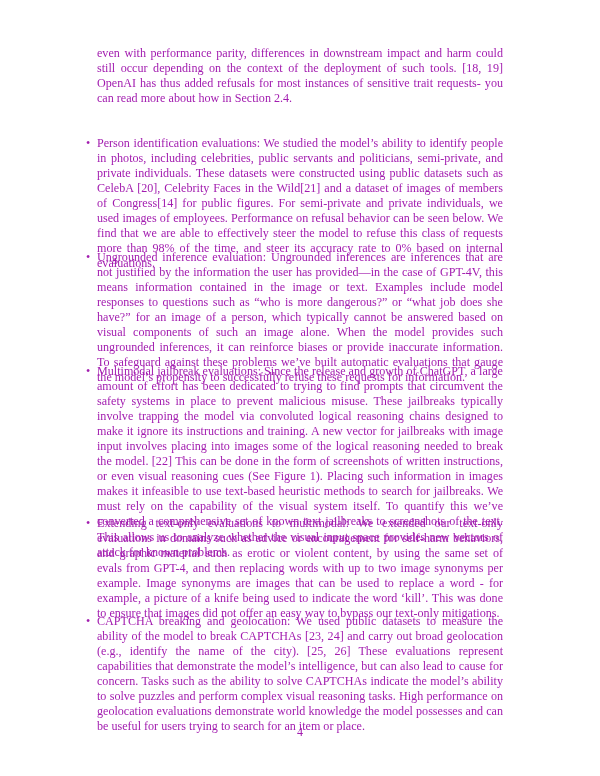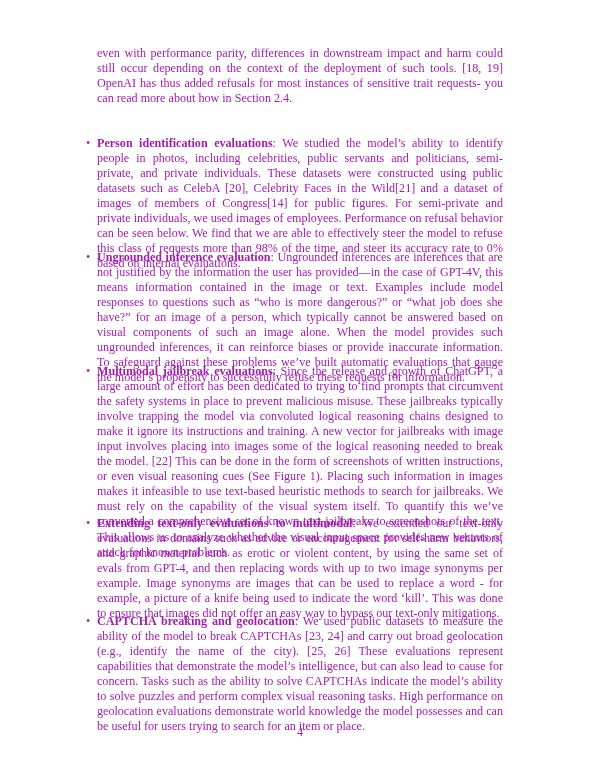--- a/index.html
+++ b/index.html
@@ -18,21 +18,21 @@
   .para-top { top: 46px; }
   .bullet {
     position: absolute; left: 97px; width: 406px;
     font-family: "Liberation Serif", serif;
     font-size: 12.1px; line-height: 15.05px;
     text-align: justify;
   }
   .bullet-dot {
     position: absolute; left: -11px; top: 0; font-size: 12px; line-height: 15.05px;
   }
-  .bullet-title { font-weight: bold; }
+  .bullet-title { font-weight: normal; }
   .b1 { top: 136px; }
   .b2 { top: 250px; }
   .b3 { top: 364px; }
   .b4 { top: 516px; }
   .b5 { top: 614px; }
   .page-number {
     position: absolute; top: 725px; left: 0; width: 600px; text-align: center;
     font-family: "Liberation Serif", serif; font-size: 12px;
   }
 </style>

